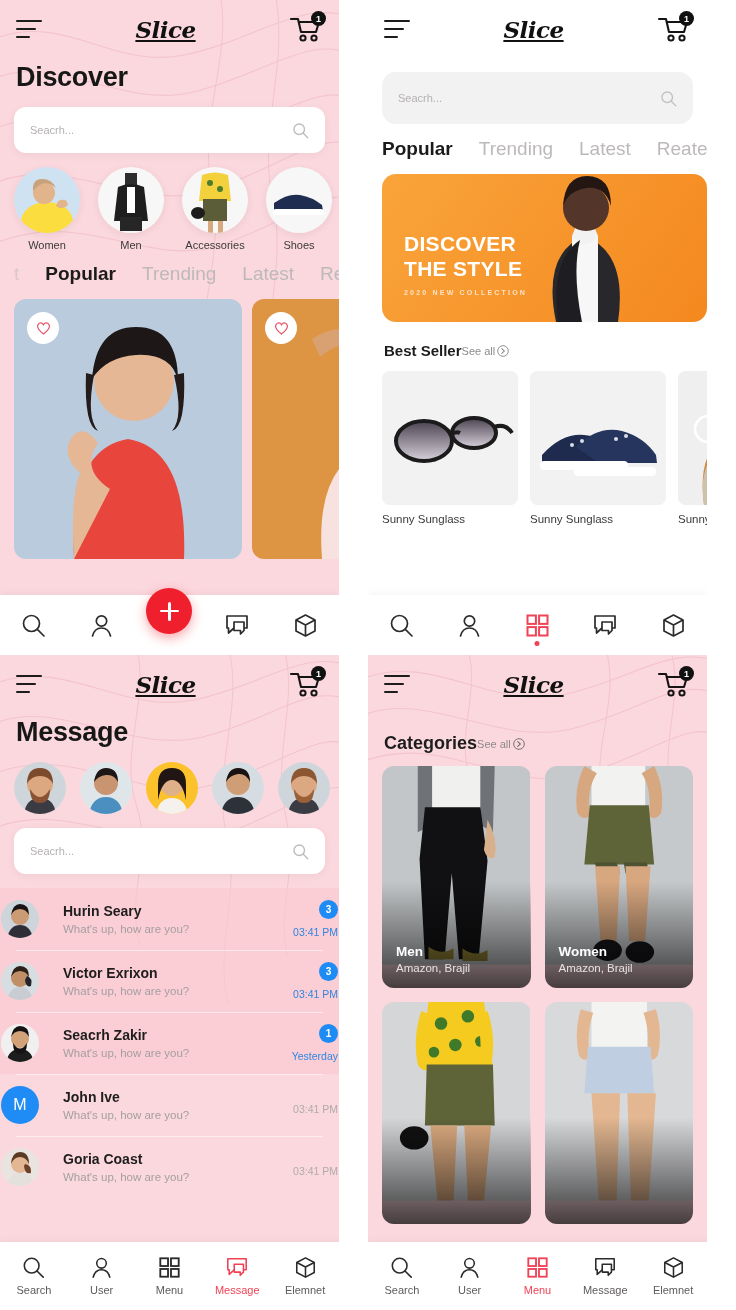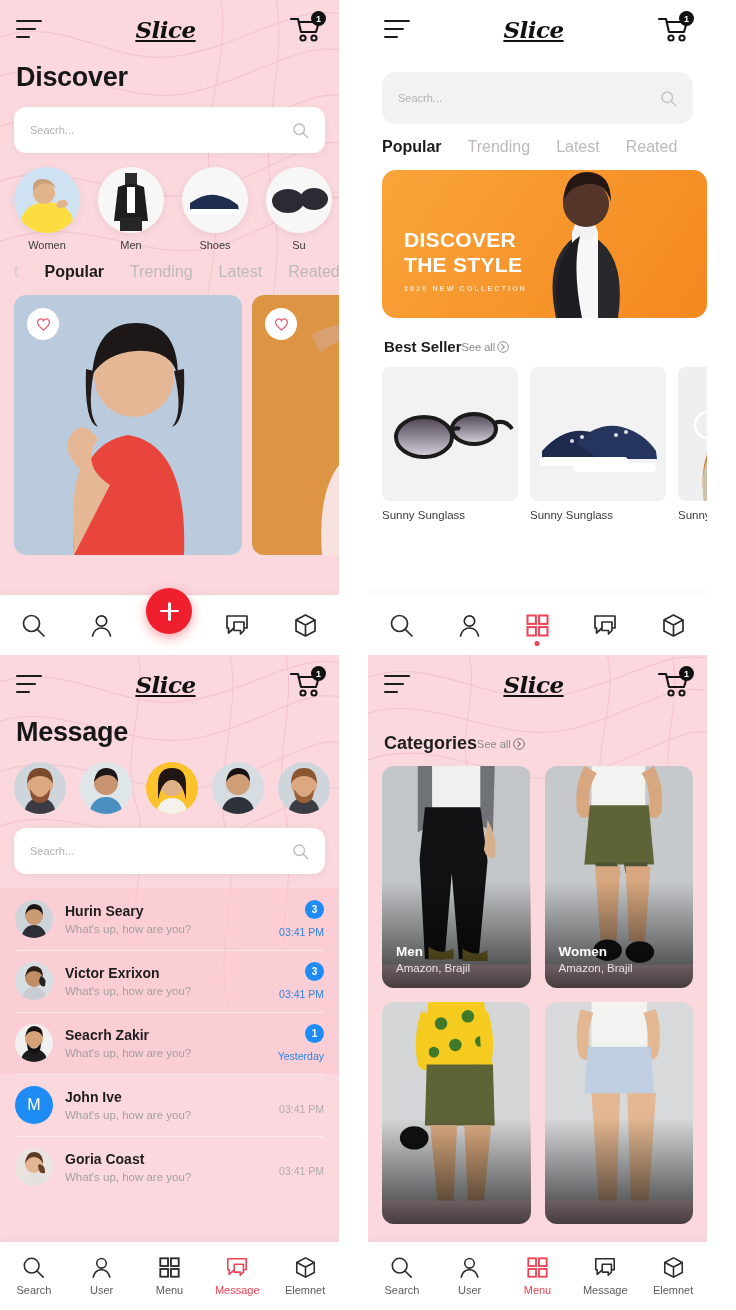--- a/index.html
+++ b/index.html
@@ -73,21 +73,21 @@
 
   
   .circles { position:relative; z-index:5; display:flex; gap:18px; padding: 14px 14px 0; }
   .circ { width:66px; flex:0 0 66px; text-align:center; }
   .circ .ball { width:66px; height:66px; border-radius:50%; overflow:hidden; position:relative; box-shadow:0 2px 8px rgba(0,0,0,.07); }
   .circ .lbl { font-size:11px; color:#3b3b3b; margin-top:6px; white-space:nowrap; }
 
   
   .tabs { position:relative; z-index:5; display:flex; align-items:center; gap:26px; padding: 12px 0 0 14px; overflow:hidden; }
   .tabs.white { background:#fff; padding-top:14px; }
-  .tab { font-size:16px; color:#bdb9ba; white-space:nowrap; }
+  .tab { font-size:19px; color:#bdb9ba; white-space:nowrap; }
   .tab.active { color:#1b1b1b; font-weight:700; }
   .tab.clipped { opacity:.5; }
 
   
   .prodrow { position:relative; z-index:5; display:flex; gap:10px; padding: 14px 0 0 14px; }
   .prod { width:228px; flex:0 0 228px; height:260px; border-radius:12px; overflow:hidden; position:relative; }
   .heart {
     position:absolute; top:13px; left:13px; width:32px; height:32px; border-radius:50%;
     background:#fff; display:flex; align-items:center; justify-content:center; z-index:3;
   }
@@ -112,21 +112,21 @@
   
   .sellers { position:relative; z-index:5; display:flex; gap:12px; padding: 12px 0 0 14px; background:#fff; }
   .seller { width:136px; flex:0 0 136px; }
   .seller .img { width:136px; height:134px; border-radius:8px; overflow:hidden; position:relative; background:#f3f3f3; }
   .seller .nm { font-size:11.5px; color:#3a3a3a; margin-top:8px; white-space:nowrap; overflow:hidden; }
 
   
   .avatars { position:relative; z-index:5; display:flex; gap:14px; padding: 14px 0 0 14px; }
   .av { width:52px; height:52px; flex:0 0 52px; border-radius:50%; overflow:hidden; position:relative; }
   .msglist { position:relative; z-index:5; padding: 14px 0 0 0; }
-  .msgrow { display:flex; align-items:center; gap:12px; padding: 12px 15px; position:relative; }
+  .msgrow { display:flex; align-items:center; gap:24px; padding: 12px 1px; position:relative; }
   .msgrow + .msgrow::before { content:""; position:absolute; left:16px; right:16px; top:0; height:1px; background:rgba(255,255,255,.55); }
   .msgrow.unread { background:rgba(252,199,207,.55); }
   .msgrow .pic { width:38px; height:38px; flex:0 0 38px; border-radius:50%; overflow:hidden; position:relative; }
   .msgrow .pic.init { background:#1f8cf5; color:#fff; font-size:16px; display:flex; align-items:center; justify-content:center; font-weight:500; }
   .msgrow .mid { flex:1; min-width:0; }
   .msgrow .nm { font-size:14px; font-weight:700; color:#1d1d1d; }
   .msgrow .pv { font-size:11.5px; color:#a39fa0; margin-top:4px; }
   .msgrow .right { text-align:right; flex:0 0 auto; }
   .msgrow .badge { width:19px; height:19px; border-radius:50%; background:#1f8cf5; color:#fff; font-size:10px; font-weight:700; display:flex; align-items:center; justify-content:center; margin-left:auto; }
   .msgrow .tm { font-size:10.5px; color:#2f86e0; margin-top:7px; white-space:nowrap; }
@@ -228,20 +228,35 @@
         <div class="ball">
           <svg viewBox="0 0 66 66">
               <rect width="66" height="66" fill="#f7f7f7"></rect>
             <rect x="27" y="6" width="12" height="16" fill="#2d2d2d"></rect>
             <path d="M20 20 q13 -6 26 0 l4 34 h-34z" fill="#1e1e1e"></path>
             <path d="M29 20 h8 v26 h-8z" fill="#fff"></path>
             <rect x="22" y="50" width="22" height="14" fill="#262626"></rect>
           </svg>
         </div>
         <div class="lbl">Men</div>
+      </div>
+      <div class="circ">
+        <div class="ball">
+          <svg viewBox="0 0 66 66">
+              <rect width="66" height="66" fill="#f7f7f7"></rect>
+            <path d="M20 8 q13 -5 26 0 l3 26 h-32z" fill="#f2d13c"></path>
+            <circle cx="28" cy="16" r="3" fill="#4b7d2e"></circle>
+              <circle cx="38" cy="22" r="3" fill="#4b7d2e"></circle>
+            <rect x="21" y="32" width="24" height="22" fill="#5b5c38"></rect>
+            <rect x="26" y="54" width="5" height="12" fill="#d8a87e"></rect>
+              <rect x="36" y="54" width="5" height="12" fill="#d8a87e"></rect>
+            <ellipse cx="16" cy="46" rx="7" ry="6" fill="#1d1d1d"></ellipse>
+          </svg>
+        </div>
+        <div class="lbl">Accessories</div>
       </div>
       <div class="circ">
         <div class="ball">
           <svg viewBox="0 0 66 66">
               <rect width="66" height="66" fill="#f7f7f7"></rect>
             <path d="M8 36 q14 -10 26 -8 q12 2 22 10 l1 6 h-49z" fill="#1f2d50"></path>
             <rect x="7" y="42" width="51" height="6" rx="3" fill="#fff"></rect>
           </svg>
         </div>
         <div class="lbl">Shoes</div>

